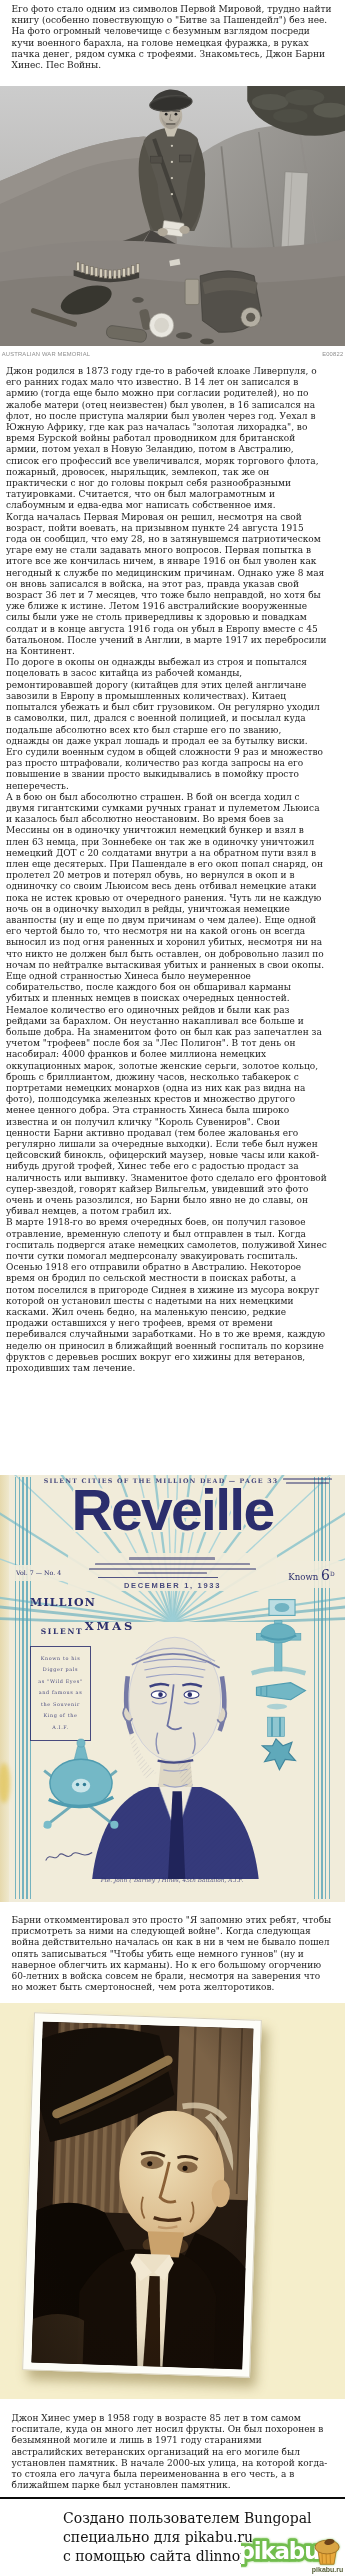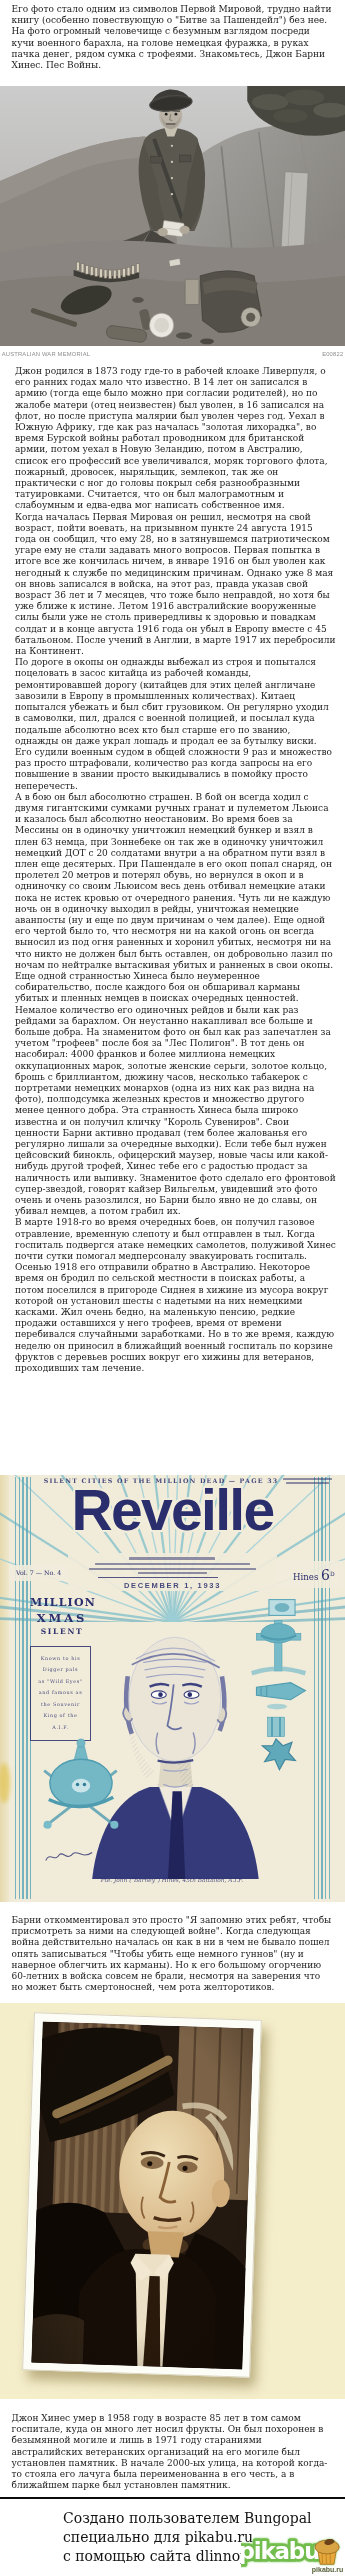--- a/index.html
+++ b/index.html
@@ -11,21 +11,21 @@
   #intro{position:absolute;left:11.5px;top:4px;width:322px;}
   
   #photo1{position:absolute;left:0;top:86px;width:345px;height:260px;background:#9a9a9a;}
   #photo1 svg{display:block;width:345px;height:260px;}
   #photo1-bar{position:absolute;left:0;top:346px;width:345px;height:21px;background:#fff;}
   .awm-cap{position:absolute;top:4.6px;font-family:"Liberation Sans",sans-serif;font-size:5.8px;
            color:#8d8d8d;letter-spacing:0.2px;}
   #awm-left{left:1.7px;}
   #awm-right{right:1.7px;}
   
-  #blockA{position:absolute;left:15px;top:366px;width:321px;}
+  #blockA{position:absolute;left:6px;top:366px;width:321px;}
   #blockB{position:absolute;left:11.5px;top:1915px;width:321px;}
   #blockC{position:absolute;left:11.5px;top:2413px;width:321px;}
   
   #cover{position:absolute;left:0;top:1475px;width:345px;height:427px;background:#f1ecda;overflow:hidden;}
   #cover-age-edge{position:absolute;left:0;top:0;width:9.2px;height:427px;
      background:linear-gradient(90deg,#e6d9ad,#efe8cd);}
   #cover-age-blob{position:absolute;left:-2.3px;top:288px;width:12.6px;height:40px;border-radius:50%;
      background:#e3c75f;filter:blur(2.3px);opacity:.8;}
   .vstripes{position:absolute;top:2.3px;height:422px;width:16px;
      background:repeating-linear-gradient(90deg,rgba(95,169,186,.85) 0 1.4px,rgba(95,169,186,0) 1.4px 3.7px);}
@@ -50,21 +50,21 @@
      font-size:8.6px;filter:blur(0.2px);}
   #cover-price b{font-size:14px;font-weight:normal;}
   #cover-price sup{font-size:5.8px;}
   #cover-rule{position:absolute;left:98px;top:102px;width:120px;height:1.2px;background:#2b2e6d;opacity:.8;}
   #cover-date{position:absolute;left:86px;top:106px;width:173px;text-align:center;
      font-family:Liberation Sans, sans-serif;font-weight:bold;font-size:7.5px;letter-spacing:1.7px;
      color:#2b2e6d;opacity:.85;filter:blur(0.1px);}
   .xmascol{position:absolute;left:30px;width:64px;text-align:center;color:#2b2e6d;
      font-family:"DejaVu Serif",serif;font-weight:bold;}
   #cov-double{top:121px;font-size:11px;letter-spacing:1.2px;}
-  #cov-xmas{top:136px;font-size:11.5px;letter-spacing:2.9px;}
+  #cov-xmas{top:144px;font-size:11.5px;letter-spacing:2.9px;padding-left:48px;}
   #cov-number{top:152px;font-size:7.5px;letter-spacing:1.7px;}
   #cover-box{position:absolute;left:30px;top:171px;width:61px;height:95px;border:0.9px solid #2b2e6d;
      box-sizing:border-box;padding:5.8px 2.3px;color:#2b2e6d;font-size:4.9px;line-height:11.5px;
      text-align:center;letter-spacing:0.6px;white-space:pre-line;filter:blur(0.2px);opacity:.85;
      font-family:"DejaVu Serif",serif;}
   #portrait{position:absolute;left:76px;top:114px;width:200px;height:290px;}
   .teal-ill{position:absolute;}
   #cover-sign{position:absolute;left:43px;top:373px;width:53px;height:17px;}
   #cover-caption{position:absolute;left:57px;top:402px;width:230px;text-align:center;
      font-family:"DejaVu Serif",serif;font-style:italic;font-size:5.8px;color:#2b2e6d;
@@ -251,21 +251,21 @@
     <div class="tinybar" style="left:286px;top:7px;width:43px;height:2.3px;"></div>
     <div id="masthead">Reveille</div>
     <div id="cover-clear"></div>
     <div id="cover-clear-l"></div>
     <div id="cover-clear-r"></div>
     <div class="tinybar" style="left:129px;top:82px;width:86px;height:2.9px;"></div>
     <div class="tinybar" style="left:95px;top:88px;width:155px;height:2.3px;"></div>
     <div class="tinybar" style="left:89px;top:93px;width:167px;height:2.3px;"></div>
     <div class="tinybar" style="left:138px;top:97px;width:69px;height:2.3px;"></div>
     <div id="cover-vol">Vol. 7 — No. 4</div>
-    <div id="cover-price"><span>Hines </span><b>6</b><sup>D</sup></div>
+    <div id="cover-price"><span>Known </span><b>6</b><sup>D</sup></div>
     <div id="cover-rule"></div>
     <div id="cover-date">DECEMBER 1, 1933</div>
     <div id="cov-double" class="xmascol">MILLION</div>
     <div id="cov-xmas" class="xmascol">XMAS</div>
     <div id="cov-number" class="xmascol">SILENT</div>
     <div id="cover-box">Known to his
 Digger pals
 as "Wild Eyes"
 and famous as
 the Souvenir

